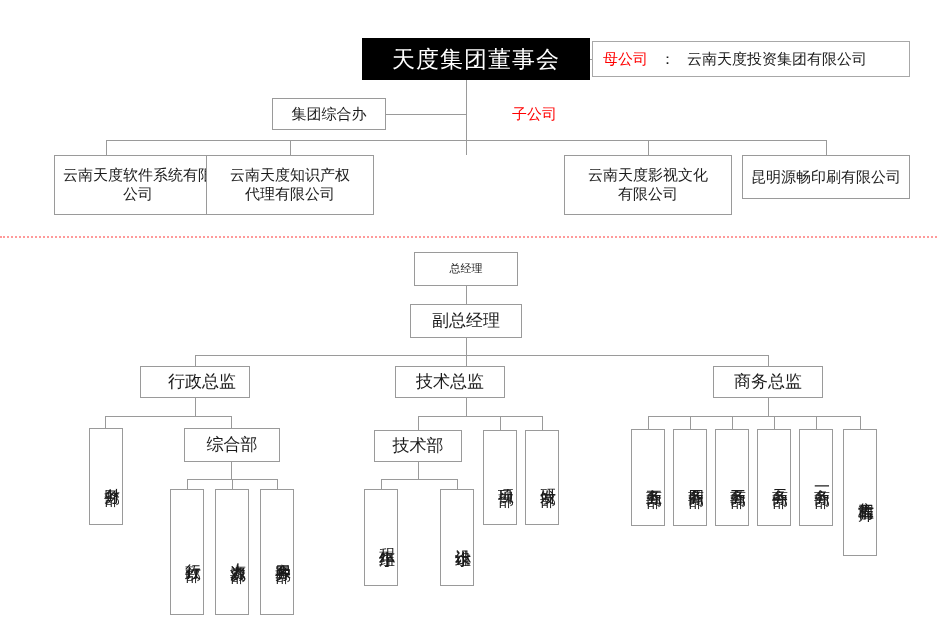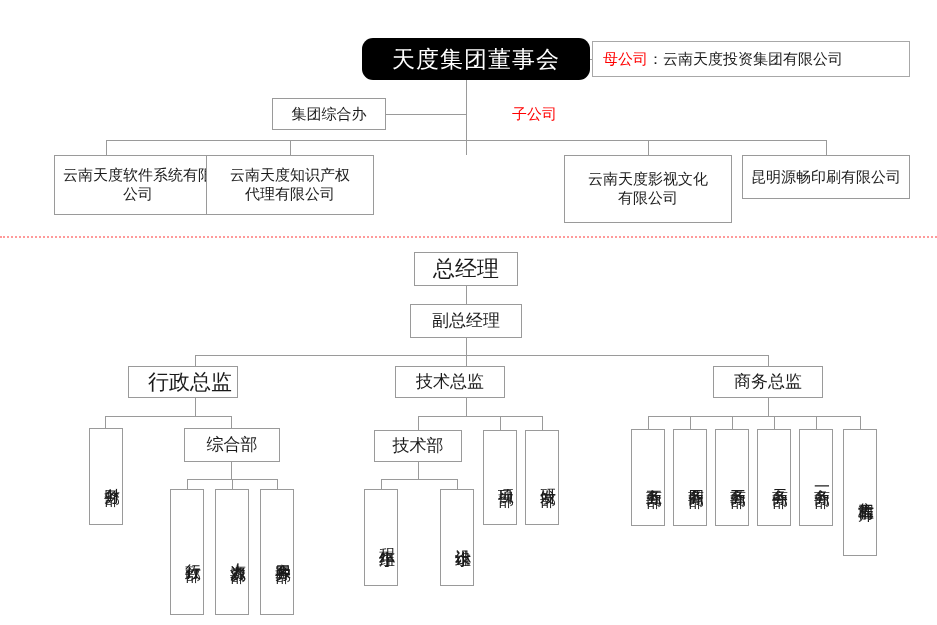--- a/index.html
+++ b/index.html
@@ -34,20 +34,21 @@
     color:#ffffff;
     border:none;
     font-size:23px;
     letter-spacing:1px;
   }
   .box.note{
     font-size:15px;
     justify-content:flex-start;
     padding-left:10px;
     border:1.5px solid #a8a8a8;
+    gap:12px;
   }
   .box.vert{
     writing-mode:vertical-rl;
     text-orientation:upright;
     letter-spacing:1px;
     padding:5px 0;
     align-items:flex-start;
     justify-content:center;
     font-size:16px;
   }
@@ -67,21 +68,21 @@
     position:absolute;
     left:0;width:937px;height:0;
     border-top:2px dotted #ff9a9a;
   }
 </style>
 </head>
 <body>
 
 <div id="chart">
 
-  <div class="box root" style="left:362px;top:38px;width:228px;height:42px;border-radius:11px;">天度集团董事会</div>
+  <div class="box root" style="left:362px;top:38px;width:228px;height:42px;">天度集团董事会</div>
 
   <div class="h-line" style="left:590px;top:59px;width:22px;"></div>
 
   <div class="box note" style="left:592px;top:41px;width:318px;height:36px;">
     <span class="red">母公司</span>
       <span>：</span>
       <span>云南天度投资集团有限公司</span>
   </div>
 
   <div class="v-line" style="left:466px;top:80px;height:60px;"></div>
@@ -94,36 +95,36 @@
   <div class="h-line" style="left:106px;top:140px;width:720px;"></div>
 
   <div class="v-line" style="left:106px;top:140px;height:15px;"></div>
   <div class="v-line" style="left:290px;top:140px;height:15px;"></div>
   <div class="v-line" style="left:466px;top:140px;height:15px;"></div>
   <div class="v-line" style="left:648px;top:140px;height:15px;"></div>
   <div class="v-line" style="left:826px;top:140px;height:15px;"></div>
 
   <div class="box wide-label" style="left:22px;top:155px;width:168px;height:60px;padding:0 8px;margin-left:32px;">云南天度软件系统有限公司</div>
   <div class="box wide-label" style="left:206px;top:155px;width:168px;height:60px;padding:0 16px;">云南天度知识产权代理有限公司</div>
-  <div class="box wide-label" style="left:564px;top:155px;width:168px;height:68px;padding:0 20px;">云南天度影视文化有限公司</div>
+  <div class="box wide-label" style="left:564px;top:155px;width:168px;height:60px;padding:0 20px;">云南天度影视文化有限公司</div>
   <div class="box wide-label" style="left:742px;top:155px;width:168px;height:44px;padding:2px 8px;">昆明源畅印刷有限公司</div>
 
   <div class="divider" style="top:236px;"></div>
 
-  <div class="box" style="left:414px;top:252px;width:104px;height:34px;font-size:22px;">总经理</div>
+  <div class="box" style="left:414px;top:252px;width:104px;height:34px;font-size:11px;">总经理</div>
   <div class="v-line" style="left:466px;top:286px;height:18px;"></div>
   <div class="box" style="left:410px;top:304px;width:112px;height:34px;font-size:17px;">副总经理</div>
   <div class="v-line" style="left:466px;top:338px;height:17px;"></div>
 
   <div class="h-line" style="left:195px;top:355px;width:573px;"></div>
   <div class="v-line" style="left:195px;top:355px;height:11px;"></div>
   <div class="v-line" style="left:466px;top:355px;height:11px;"></div>
   <div class="v-line" style="left:768px;top:355px;height:11px;"></div>
 
-  <div class="box" style="left:128px;top:366px;width:110px;height:32px;font-size:21px;padding-left:14px;">行政总监</div>
+  <div class="box" style="left:140px;top:366px;width:110px;height:32px;font-size:17px;padding-left:14px;">行政总监</div>
   <div class="box" style="left:395px;top:366px;width:110px;height:32px;font-size:17px;">技术总监</div>
   <div class="box" style="left:713px;top:366px;width:110px;height:32px;font-size:17px;">商务总监</div>
 
   <div class="v-line" style="left:195px;top:398px;height:18px;"></div>
   <div class="h-line" style="left:105px;top:416px;width:126px;"></div>
   <div class="v-line" style="left:105px;top:416px;height:12px;"></div>
   <div class="v-line" style="left:231px;top:416px;height:12px;"></div>
 
   <div class="box vert" style="left:89px;top:428px;width:34px;height:97px;">财务部</div>
   <div class="box" style="left:184px;top:428px;width:96px;height:34px;font-size:17px;">综合部</div>

